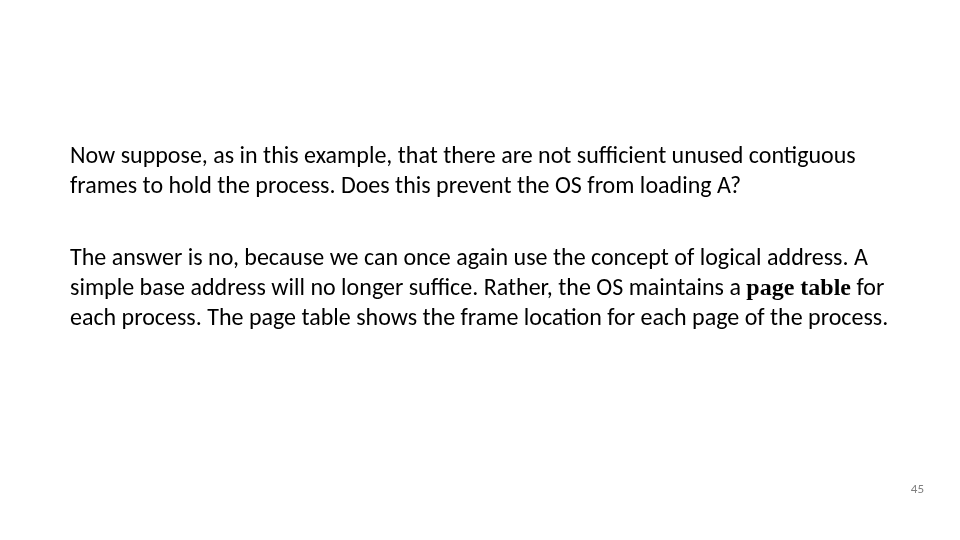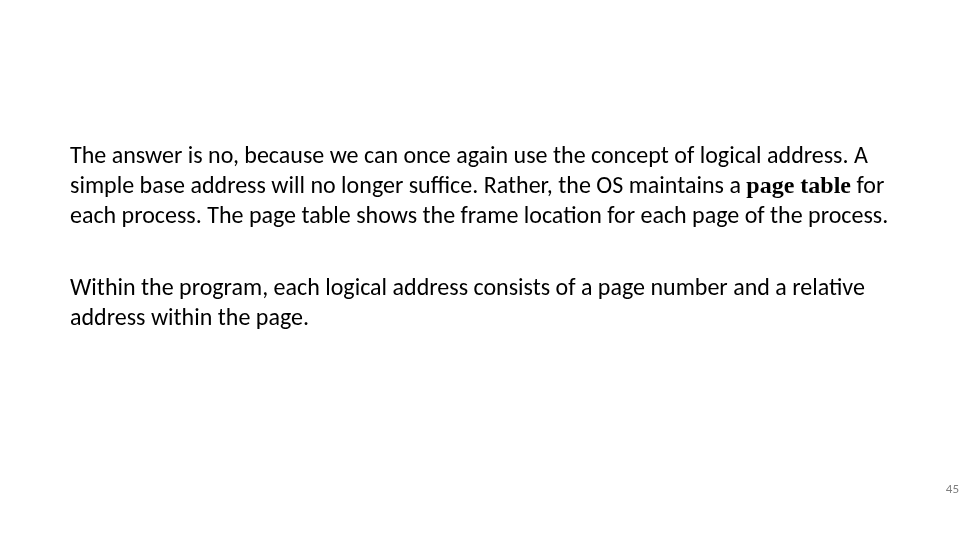--- a/index.html
+++ b/index.html
@@ -23,33 +23,33 @@
     font-size: 24px;
     line-height: 1.25;
     margin: 0 0 42px 0;
   }
   .bold {
     font-weight: 700;
     font-family: Liberation Serif, serif;
   }
   .page-number {
     position: absolute;
-    right: 1px;
+    right: 36px;
     bottom: 44px;
     font-size: 13px;
     color: #7f7f7f;
   }
 </style>
 </head>
 <body>
 
 <div class="slide">
 
+  <p class="para">Now suppose, as in this example, that there are not sufficient unused contiguous frames to hold the process. Does this prevent the OS from loading A?</p>
 
   <p class="para">
     <span>The answer is no, because we can once again use the concept of logical address. A simple base address will no longer suffice. Rather, the OS maintains a </span><span class="bold">page table</span><span> for each process. The page table shows the frame location for each page of the process.</span>
   </p>
 
-  <p class="para">Within the program, each logical address consists of a page number and a relative address within the page.</p>
 
   <div class="page-number">45</div>
 
 </div>
 
 </body></html>

